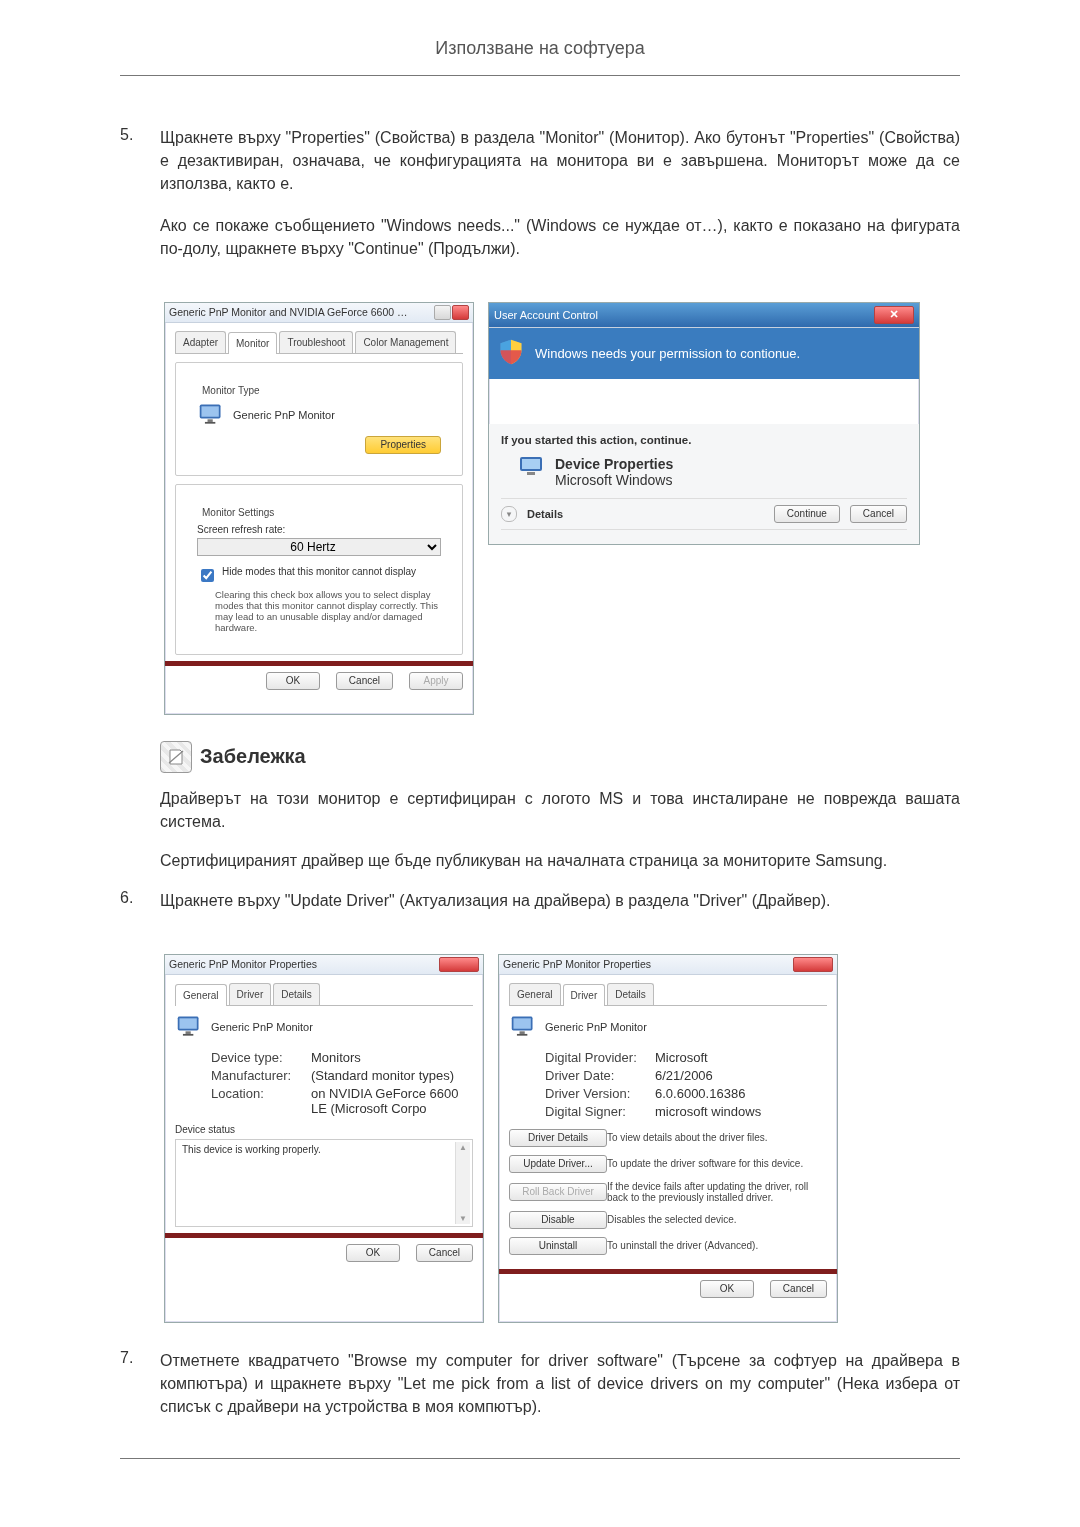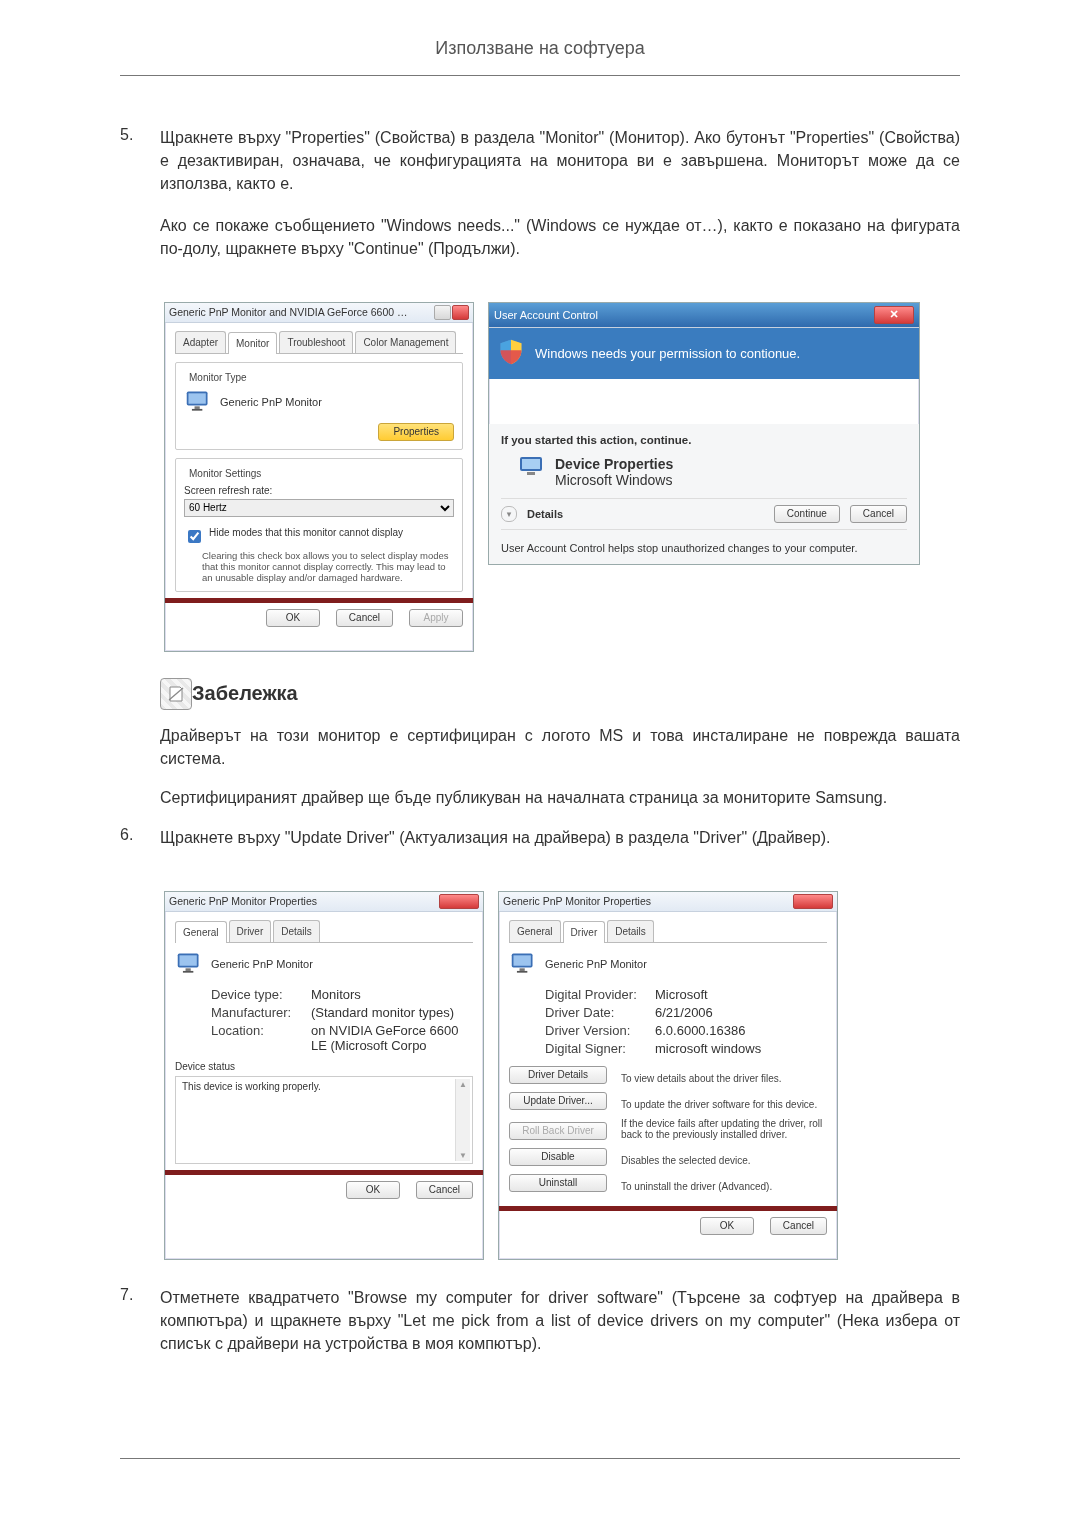--- a/index.html
+++ b/index.html
@@ -106,21 +106,21 @@
     color: #444;
   }
   .tab.active {
     background: #fff;
     position: relative;
     top: 1px;
   }
   .groupbox {
     border: 1px solid #ccc;
     border-radius: 2px;
-    padding: 8px;
+    padding: 21px;
     margin-top: 8px;
   }
   .groupbox > .legend {
     font-size: 10px;
     margin: -14px 0 6px 2px;
     background: #fff;
     display: inline-block;
     padding: 0 3px;
     color: #444;
   }
@@ -213,20 +213,21 @@
     font-size: 9px; color:#888;
   }
   .uac .footnote {
     font-size: 11px;
     color: #333;
     padding-top: 8px;
   }
   .note-row {
     display: flex;
     align-items: center;
+    gap: 8px;
     margin: 22px 0 14px 40px;
   }
   .note-icon {
     width: 30px; height: 30px;
     border: 1px solid #999;
     border-radius: 4px;
     background:
       repeating-linear-gradient(45deg, #e8e8e8 0 4px, #f6f6f6 4px 8px);
     display: inline-flex;
     align-items: center; justify-content: center;
@@ -265,32 +266,32 @@
   }
   .status-box .scroll span {
     font-size: 8px; color:#999; padding:1px;
   }
   .driver-btn {
     width: 98px;
     justify-content: center;
   }
   .driver-row {
     display: flex;
-    gap: 14px;
     font-size: 10px;
-    align-items: flex-end;
+    align-items: center;
     margin-bottom: 8px;
   }
   .driver-row .desc { flex:1; color:#444; }
   .check { vertical-align: middle; accent-color: #3b78c4; }
   select.rr {
     width: 100%;
-    font-size: 10px;
+    font-size: 12px;
     height: 18px;
     border: 1px solid #aaa;
+    text-align: center;
   }
   .shield-svg { width: 28px; height: 28px; }
 </style>
 </head>
 <body>
 
 <div class="page">
   <div class="page-header">Използване на софтуера</div>
   <hr class="header-rule">
 
@@ -390,21 +391,20 @@
             <div style="font-weight:600;">Device Properties</div>
             <div>Microsoft Windows</div>
           </div>
         </div>
         <div class="actions">
           <span class="chev">▾</span>
           <span style="flex:1;font-weight:600;">Details</span>
           <span class="btn">Continue</span>
           <span class="btn">Cancel</span>
         </div>
-        <div class="footnote">User Account Control helps stop unauthorized changes to your computer.</div>
       </div>
     </div>
   </div>
 
   <div class="note-row">
     <span class="note-icon">
       <svg width="18" height="18" viewBox="0 0 18 18">
           <path d="M3 2 L13 2 L15 4 L15 16 L3 16 Z" fill="#fff" stroke="#888"></path>
           <path d="M2 15 L16 3" stroke="#888" stroke-width="1.3"></path>
         </svg>

